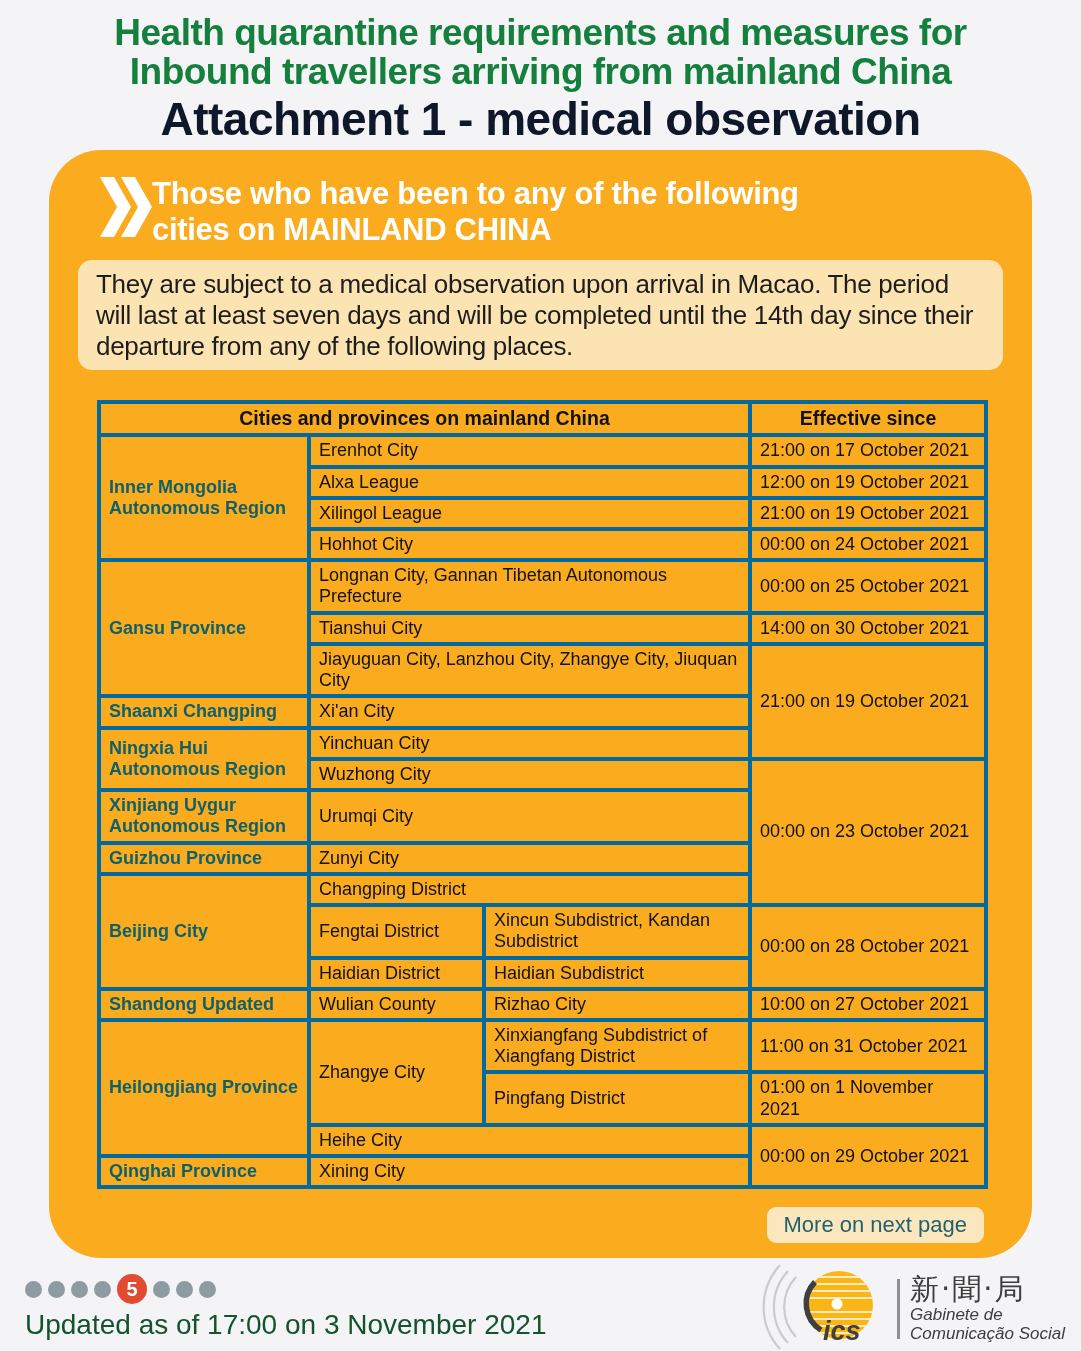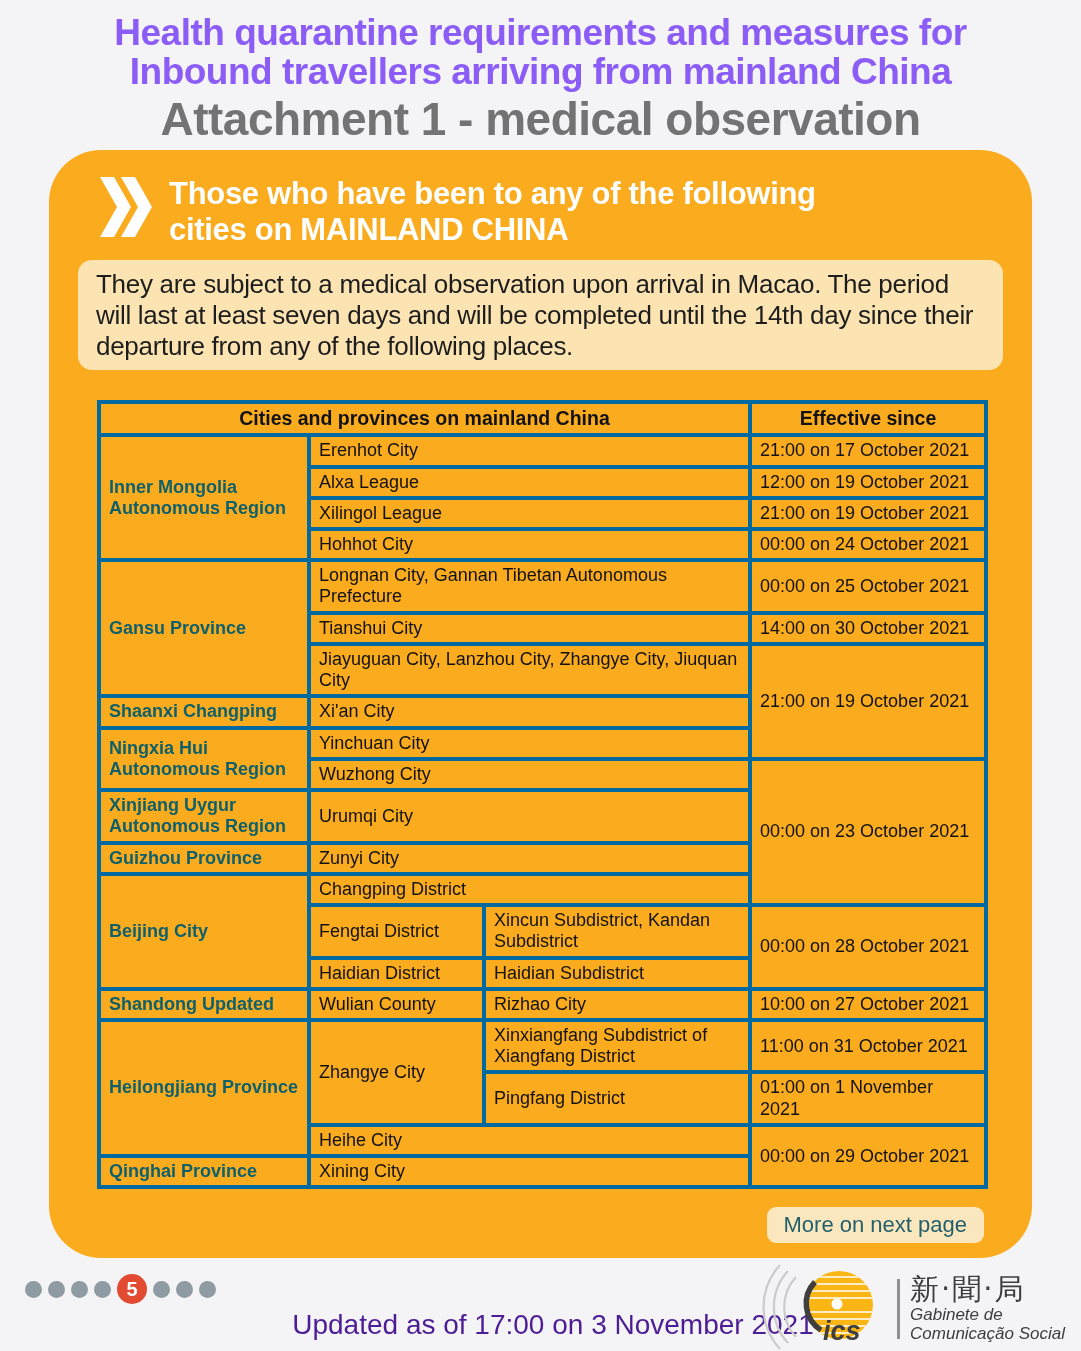--- a/index.html
+++ b/index.html
@@ -2,29 +2,29 @@
 <html><head>
 <meta charset="utf-8">
 <style>
   * { margin:0; padding:0; box-sizing:border-box; }
   html,body { width:1081px; }
   body {
     height:1351px; background:#f4f4f6; position:relative; overflow:hidden;
     font-family:"Liberation Sans","DejaVu Sans",sans-serif;
   }
   .titles { text-align:center; padding-top:13px; }
-  .title-line { display:block; font-size:37px; font-weight:bold; color:#8b5cf6;
+  .title-line { display:block; font-size:37px; font-weight:bold; color:#15803d;
     line-height:1.06; letter-spacing:-0.5px;text-align:center; }
-  .subtitle { font-size:46px; font-weight:bold; color:#737373; line-height:1.0;
+  .subtitle { font-size:46px; font-weight:bold; color:#0f172a; line-height:1.0;
     margin-top:5px; letter-spacing:-0.5px; }
 
   .card { position:absolute; left:49px; top:150px; width:983px; height:1108px;
     background:#faab1e; border-radius:52px; padding:24px 48px 0 48px; overflow:hidden; }
 
-  .card-header { display:flex; gap:17px; align-items:flex-start; padding-left:3px; }
+  .card-header { display:flex; align-items:flex-start; padding-left:3px; }
   .chevron { flex:none; margin-top:3px; }
   .card-heading { color:#ffffff; font-size:31px; font-weight:bold; line-height:1.15;
     letter-spacing:-0.3px; padding-top:2px; }
   .card-heading span { display:block; }
 
   .note { margin-top:13px; margin-left:-19px; width:925px; background:#fbe3b2;
     border-radius:14px; padding:9px 18px; font-size:26px; color:#1d1d1d;
     line-height:1.18; letter-spacing:-0.3px; }
 
   table.qtable { border-collapse:collapse; width:887px; margin-top:30px;
@@ -46,21 +46,21 @@
     font-weight:bold; line-height:1.12; letter-spacing:-0.3px; }
   .exemption span { display:block; }
 
   .footer { position:absolute; left:0; top:1262px; width:1081px; height:89px;
     padding:12px 0 0 25px; }
   .dots { display:flex; align-items:center; gap:6px; height:30px; }
   .dot { width:17px; height:17px; border-radius:50%; background:#8e9ba3; flex:none; }
   .dot.current { width:30px; height:30px; background:#e24b31; color:#ffffff;
     font-size:20px; font-weight:bold; display:flex; align-items:center;
     justify-content:center; }
-  .updated { margin-top:5px; font-size:28px; color:#4c1d95;text-align:center; }
+  .updated { margin-top:5px; font-size:28px; color:#14532d; }
 
   .logo { position:absolute; right:16px; top:2px; display:flex; align-items:center;
     gap:10px; }
   .logo-divider { width:3px; height:60px; background:#8f8f8f; }
   .logo-text { color:#3d3d3d; }
   .logo-cn { font-size:29px; line-height:1.05; letter-spacing:2px; }
   .logo-pt { font-size:17px; font-style:italic; line-height:1.15; }
 </style>
 </head>
 <body>

